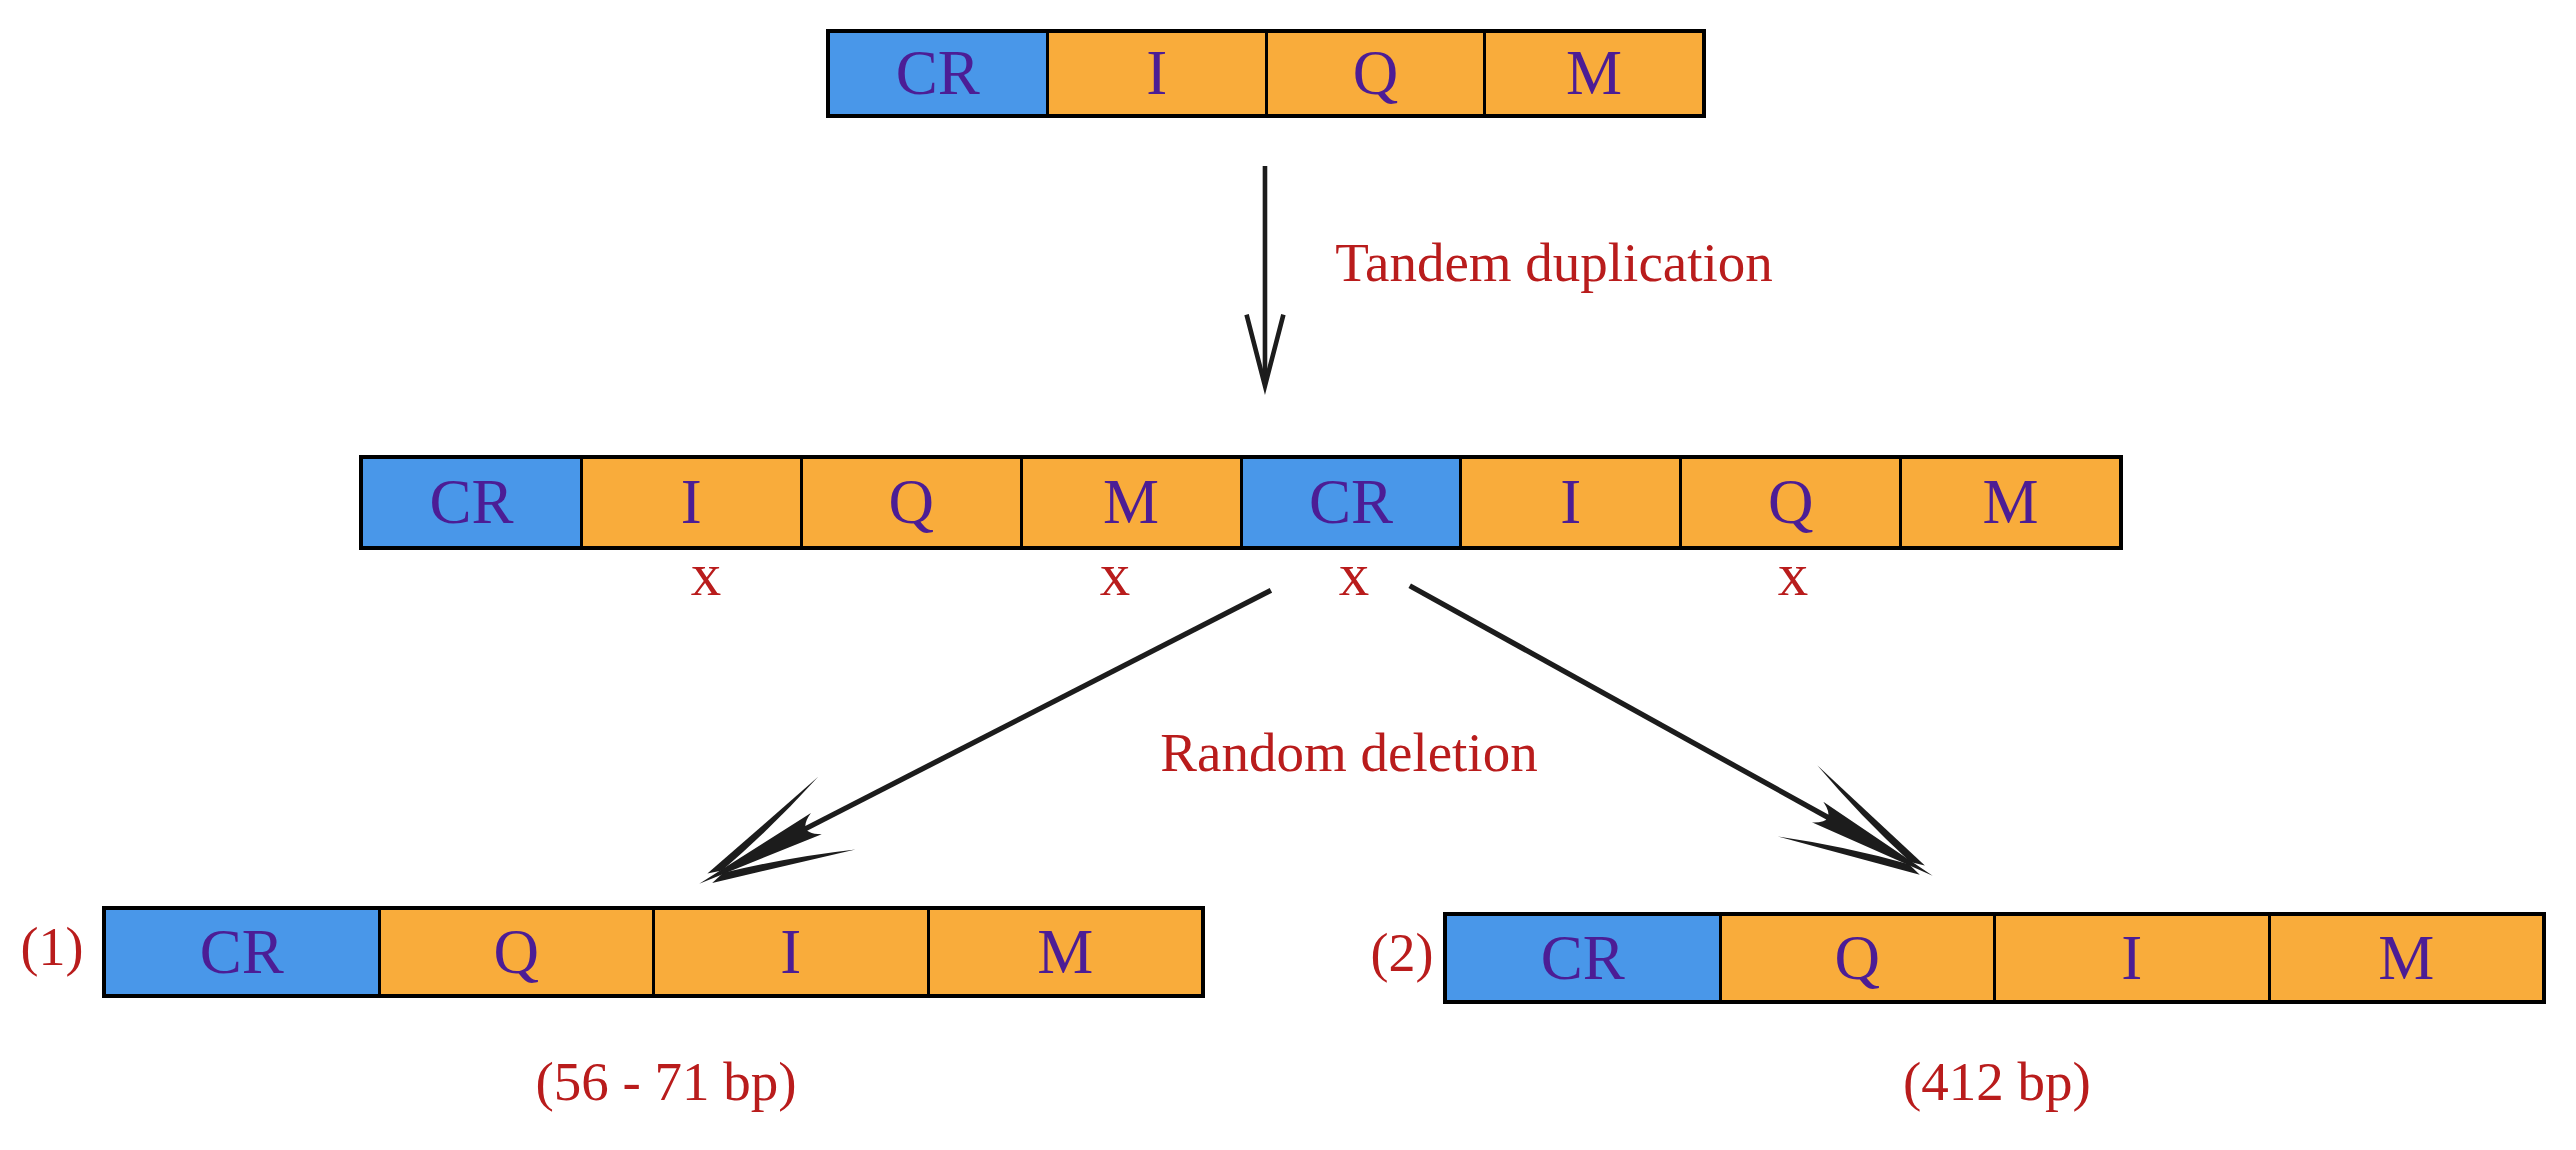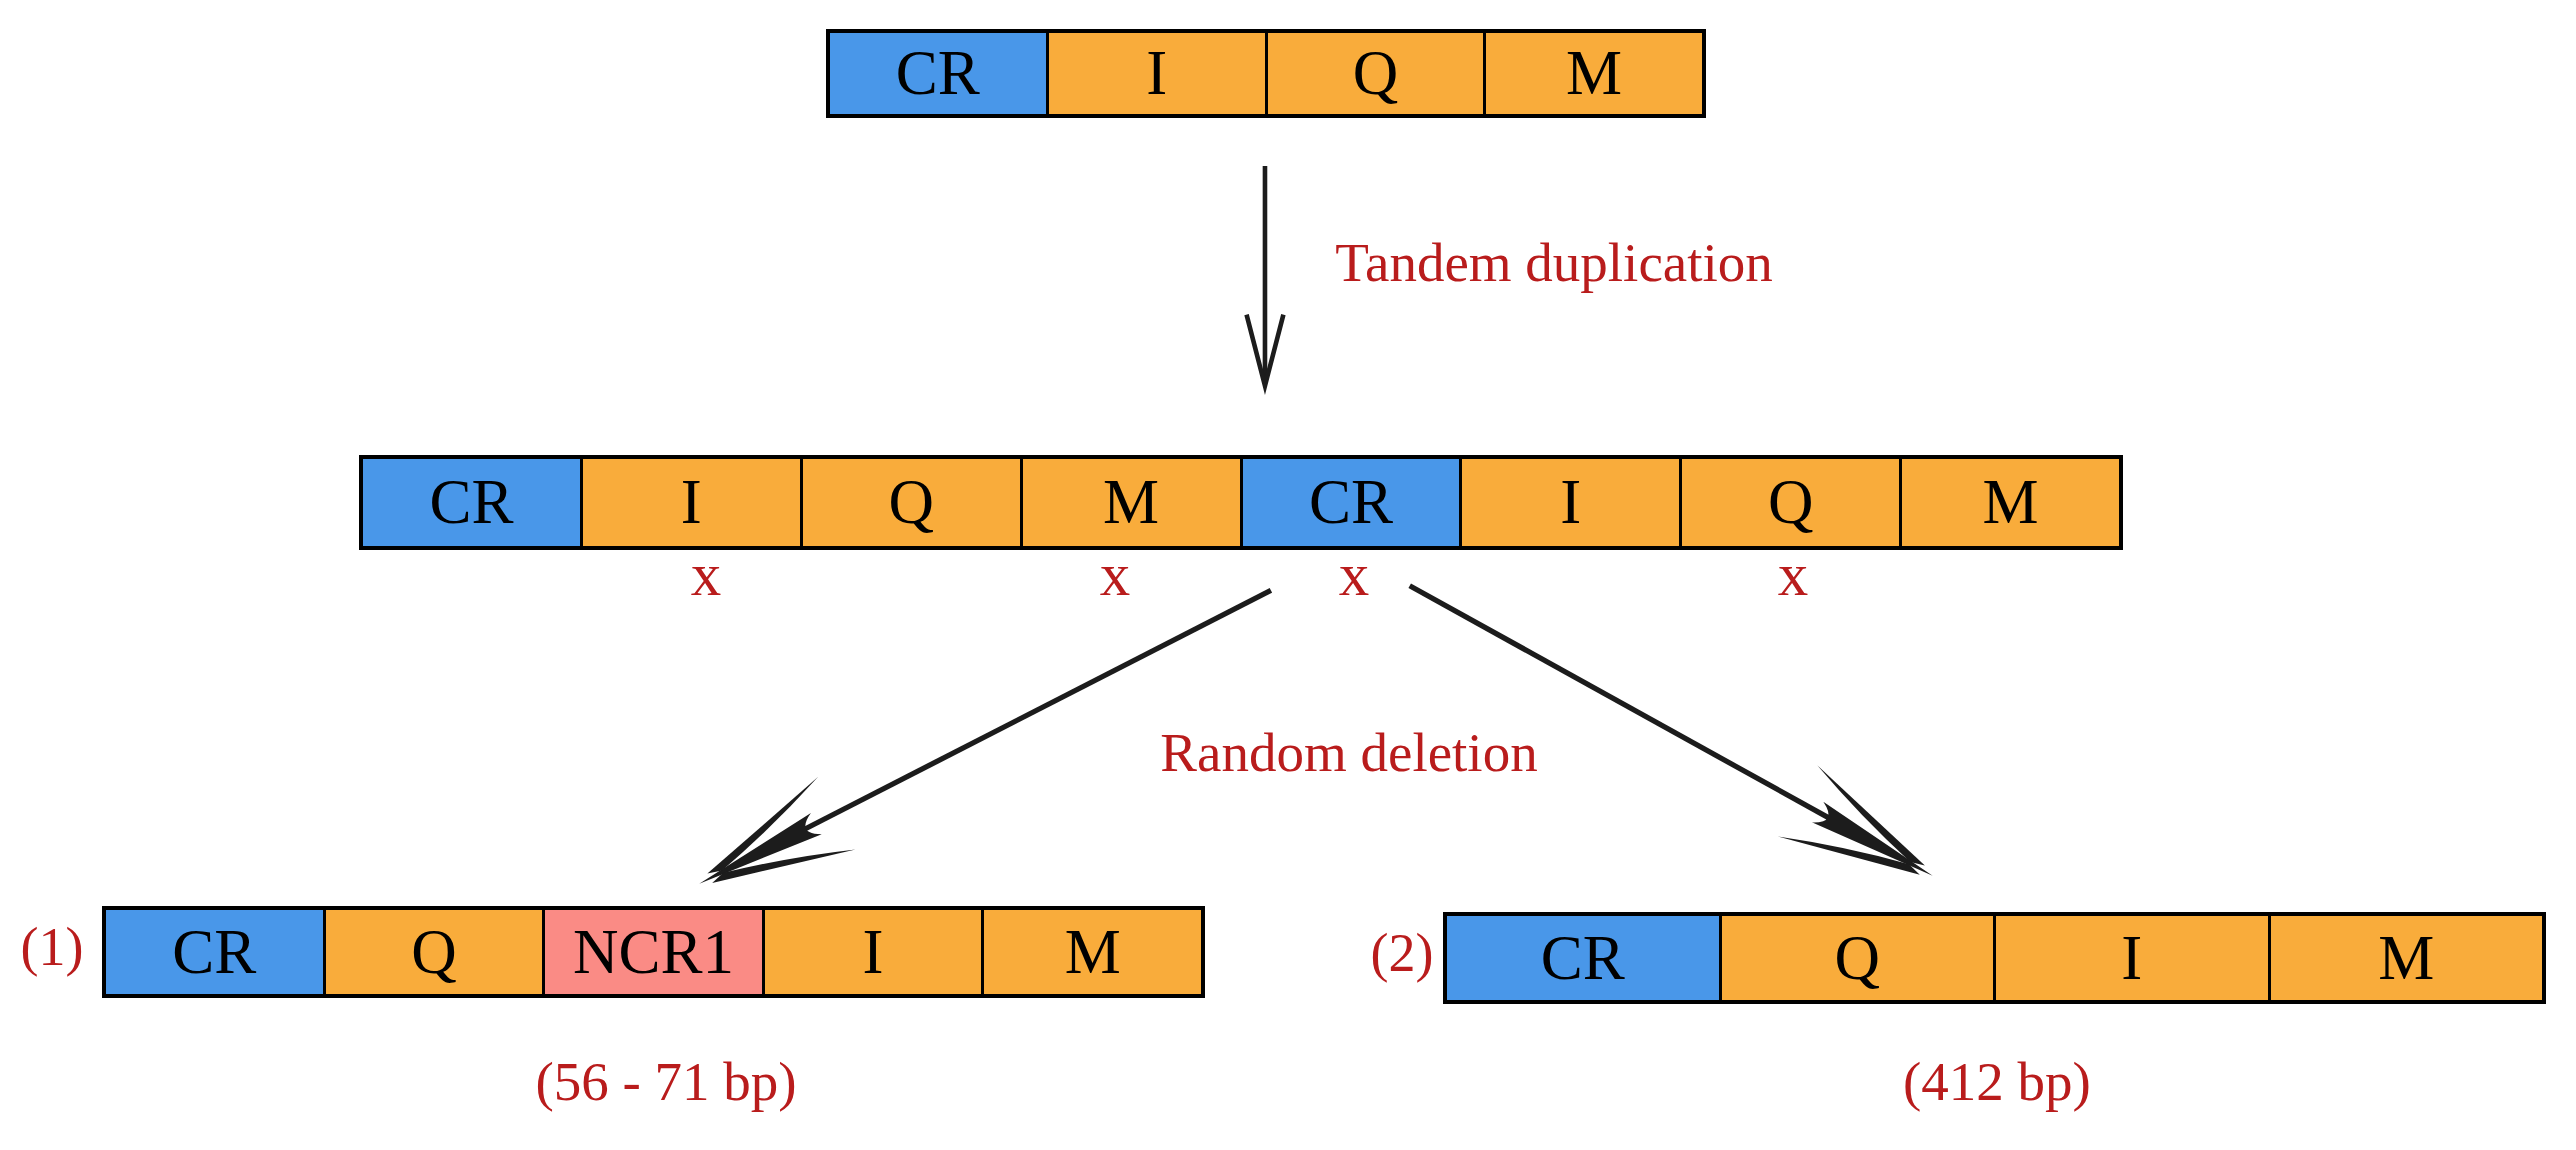--- a/index.html
+++ b/index.html
@@ -12,21 +12,21 @@
     color:#000;
   }
   .arrow-layer{position:absolute;left:0;top:0;width:2576px;height:1151px;}
   .bar{
     position:absolute;display:flex;
     border:4px solid #000;box-sizing:border-box;
   }
   .seg{
     flex:1;display:flex;align-items:center;justify-content:center;
     border-left:3.3px solid #000;
-    font-size:63px;line-height:1;color:#000000;
+    font-size:63px;line-height:1;color:#4c1d95;
   }
   .seg:first-child{border-left:none;}
   .note{
     position:absolute;transform:translate(-50%,-50%);
     white-space:nowrap;color:#b91c1c;
   }
   .step-label{font-size:55px;}
   .size-label{font-size:55px;}
   .index-label{font-size:54px;}
   .del-mark{font-size:61px;}
@@ -99,21 +99,20 @@
   <div class="note del-mark" id="x2">x</div>
   <div class="note del-mark" id="x3">x</div>
   <div class="note del-mark" id="x4">x</div>
 
   <div class="note step-label" id="lbl-random">Random deletion</div>
 
   <div class="note index-label" id="idx1">(1)</div>
   <div class="bar" id="bar-r1">
     <div class="seg" style="background-color: rgb(73, 151, 233);">CR</div>
     <div class="seg" style="background-color: rgb(249, 172, 59);">Q</div>
-    <div class="seg" style="background-color: rgb(250, 139, 133);">NCR1</div>
     <div class="seg" style="background-color: rgb(249, 172, 59);">I</div>
     <div class="seg" style="background-color: rgb(249, 172, 59);">M</div>
   </div>
   <div class="note size-label" id="bp1">(56 - 71 bp)</div>
 
   <div class="note index-label" id="idx2">(2)</div>
   <div class="bar" id="bar-r2">
     <div class="seg" style="background-color: rgb(73, 151, 233);">CR</div>
     <div class="seg" style="background-color: rgb(249, 172, 59);">Q</div>
     <div class="seg" style="background-color: rgb(249, 172, 59);">I</div>

